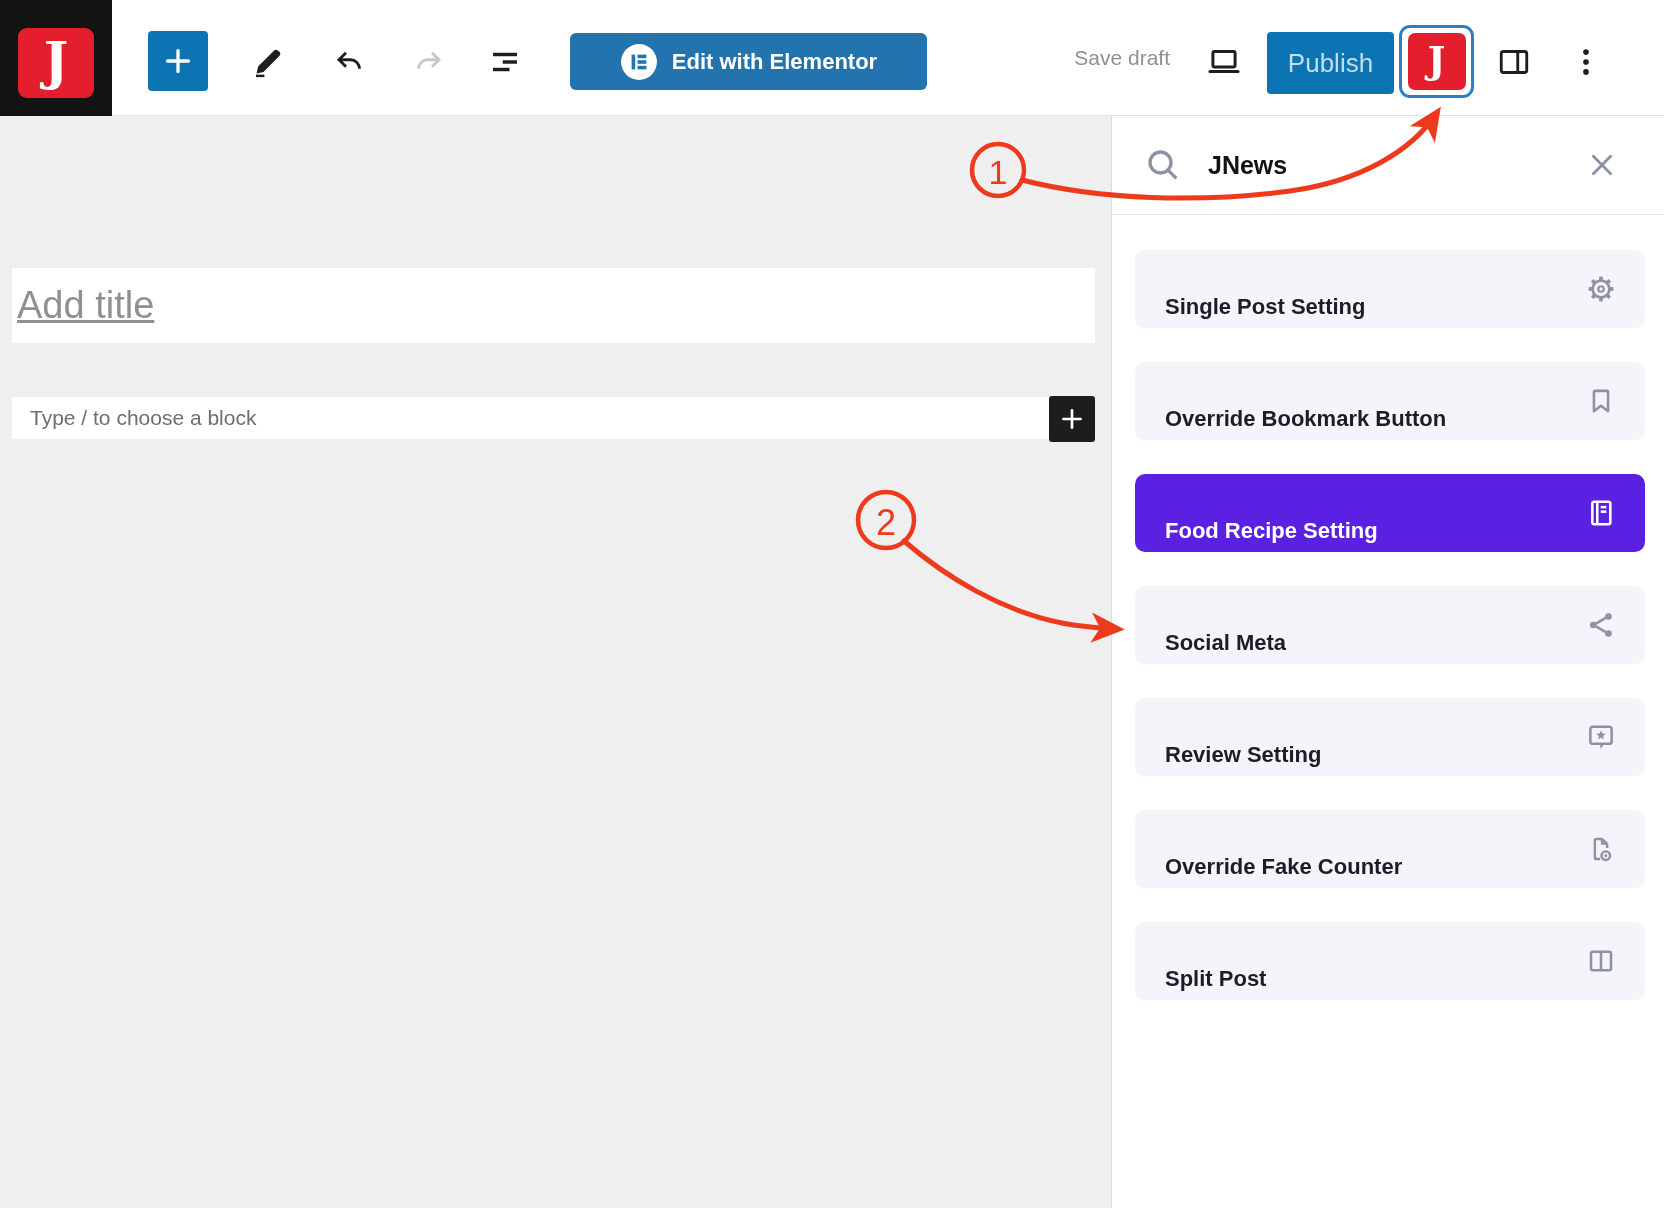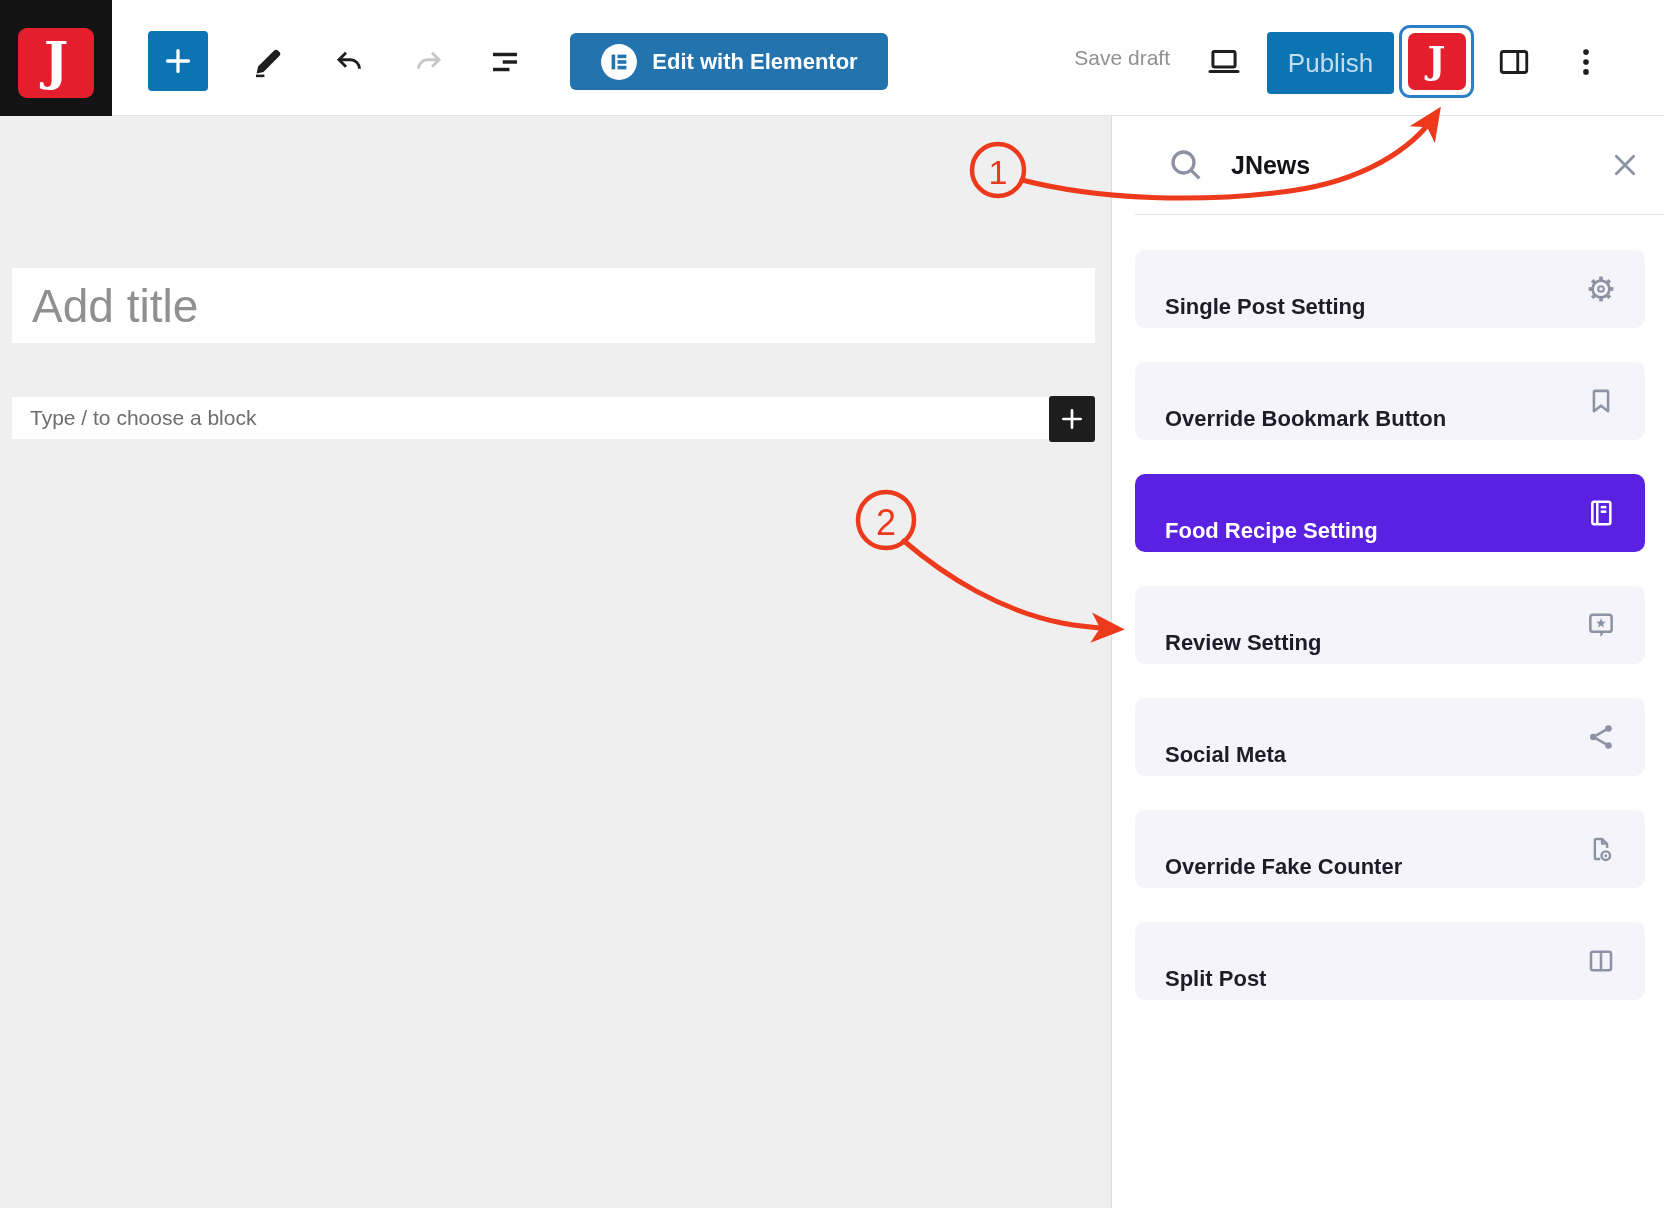--- a/index.html
+++ b/index.html
@@ -16,51 +16,51 @@
                 background:#131313; display:flex; align-items:center; justify-content:center; }
   .logo-red { width:76px; height:70px; margin-top:10px; background:#e41e2d; border-radius:9px;
               display:flex; align-items:center; justify-content:center; }
   .logo-red span { color:#fff; font-family:"DejaVu Serif", serif; font-weight:bold;
                    font-size:52px; line-height:1; padding-bottom:4px; }
   .add-btn { position:absolute; left:148px; top:31px; width:60px; height:60px;
              background:#0d74b3; border-radius:4px; display:flex; align-items:center; justify-content:center; }
   .icon-btn { position:absolute; width:48px; height:48px; top:38px;
               display:flex; align-items:center; justify-content:center; color:#1e1e1e; }
   .icon-btn.disabled { color:#c7c7c7; cursor:default; }
-  .elementor-btn { position:absolute; left:570px; top:33px; width:318px; height:57px;
+  .elementor-btn { position:absolute; left:570px; top:33px; width:357px; height:57px;
                    background:#2273ae; border-radius:6px; display:flex; align-items:center;
                    justify-content:center; gap:14px; color:#fff; font-size:22px; font-weight:700; }
   .save-draft { position:absolute; left:1020px; top:35px; width:150px; height:46px;
                 color:#909090; font-size:21px; text-align:right; line-height:46px; }
   .publish-btn { position:absolute; left:1267px; top:32px; width:127px; height:62px;
                  background:#0d74b3; border-radius:4px; color:#c3ddf0; font-size:26px; }
   .jnews-btn-outer { position:absolute; left:1399px; top:25px; width:75px; height:73px;
                      background:#fff; border:3px solid #2a7fc6; border-radius:11px;
                      display:flex; align-items:center; justify-content:center; }
   .jnews-btn { width:58px; height:57px; background:#e41e2d; border-radius:7px;
                display:flex; align-items:center; justify-content:center; }
   .jnews-btn span { color:#fff; font-family:"DejaVu Serif", serif; font-weight:bold;
                     font-size:38px; line-height:1; padding-bottom:3px; }
 
   
   .canvas { position:absolute; left:0; top:116px; width:1112px; height:1092px; background:#efefef; }
   .title-strip { position:absolute; left:12px; top:152px; width:1083px; height:75px;
                  background:#fff; display:flex; align-items:center; }
-  .title-strip span { color:#909090; font-size:46px; padding-left:20px; letter-spacing:0; }
+  .title-strip span { color:#909090; font-size:38px; padding-left:5px; letter-spacing:0;text-decoration:underline; }
   .block-strip { position:absolute; left:12px; top:281px; width:1037px; height:42px;
                  background:#fff; display:flex; align-items:center;padding-left:9px; }
   .block-strip span { color:#6e6e6e; font-size:21px; padding-left:9px; }
   .block-add-btn { position:absolute; left:1049px; top:280px; width:46px; height:46px;
                    background:#1d1d1d; border-radius:3px; display:flex;
                    align-items:center; justify-content:center; }
 
   
   .sidebar { position:absolute; left:1111px; top:116px; width:553px; height:1092px;
              background:#fff; border-left:1px solid #dcdcdd; }
-  .search-row { position:relative; height:99px; border-bottom:1px solid #e3e3e5;margin-left:23px; }
+  .search-row { position:relative; height:99px; border-bottom:1px solid #e3e3e5; }
   .search-icon { position:absolute; left:31px; top:29px; width:40px; height:40px; color:#8b92a3; }
   .search-text { position:absolute; left:96px; top:50%; transform:translateY(-50%);
                  font-size:25px; font-weight:700; color:#121217; }
   .close-btn { position:absolute; left:472px; top:31px; width:36px; height:36px; color:#8b92a3;
                display:flex; align-items:center; justify-content:center; }
   .cards { display:flex; flex-direction:column; gap:34px; padding:35px 19px 0 23px; }
   .card { height:78px; border-radius:10px; background:#f5f4fb; display:flex; align-items:center;
           padding:0 28px 0 30px; cursor:pointer; }
   .card-label { font-size:22px; font-weight:600; color:#1d1d27;margin-top:36px; }
   .card-icon { width:32px; height:32px; margin-left:auto; color:#8d93a3; flex:0 0 32px; }
@@ -269,30 +269,30 @@
   </div>
 
   <div class="card active">
     <span class="card-label">Food Recipe Setting</span>
     <svg class="card-icon" viewBox="0 0 24 24">
             <use href="#recipe-book-icon"></use>
           </svg>
   </div>
 
   <div class="card">
+    <span class="card-label">Social Meta</span>
+    <svg class="card-icon" viewBox="0 0 24 24">
+            <use href="#share-icon"></use>
+          </svg>
+  </div>
+
+  <div class="card">
     <span class="card-label">Review Setting</span>
     <svg class="card-icon" viewBox="0 0 24 24">
             <use href="#review-star-bubble-icon"></use>
-          </svg>
-  </div>
-
-  <div class="card">
-    <span class="card-label">Social Meta</span>
-    <svg class="card-icon" viewBox="0 0 24 24">
-            <use href="#share-icon"></use>
           </svg>
   </div>
 
   <div class="card">
     <span class="card-label">Override Fake Counter</span>
     <svg class="card-icon" viewBox="0 0 24 24">
             <use href="#fake-counter-doc-icon"></use>
           </svg>
   </div>
 

